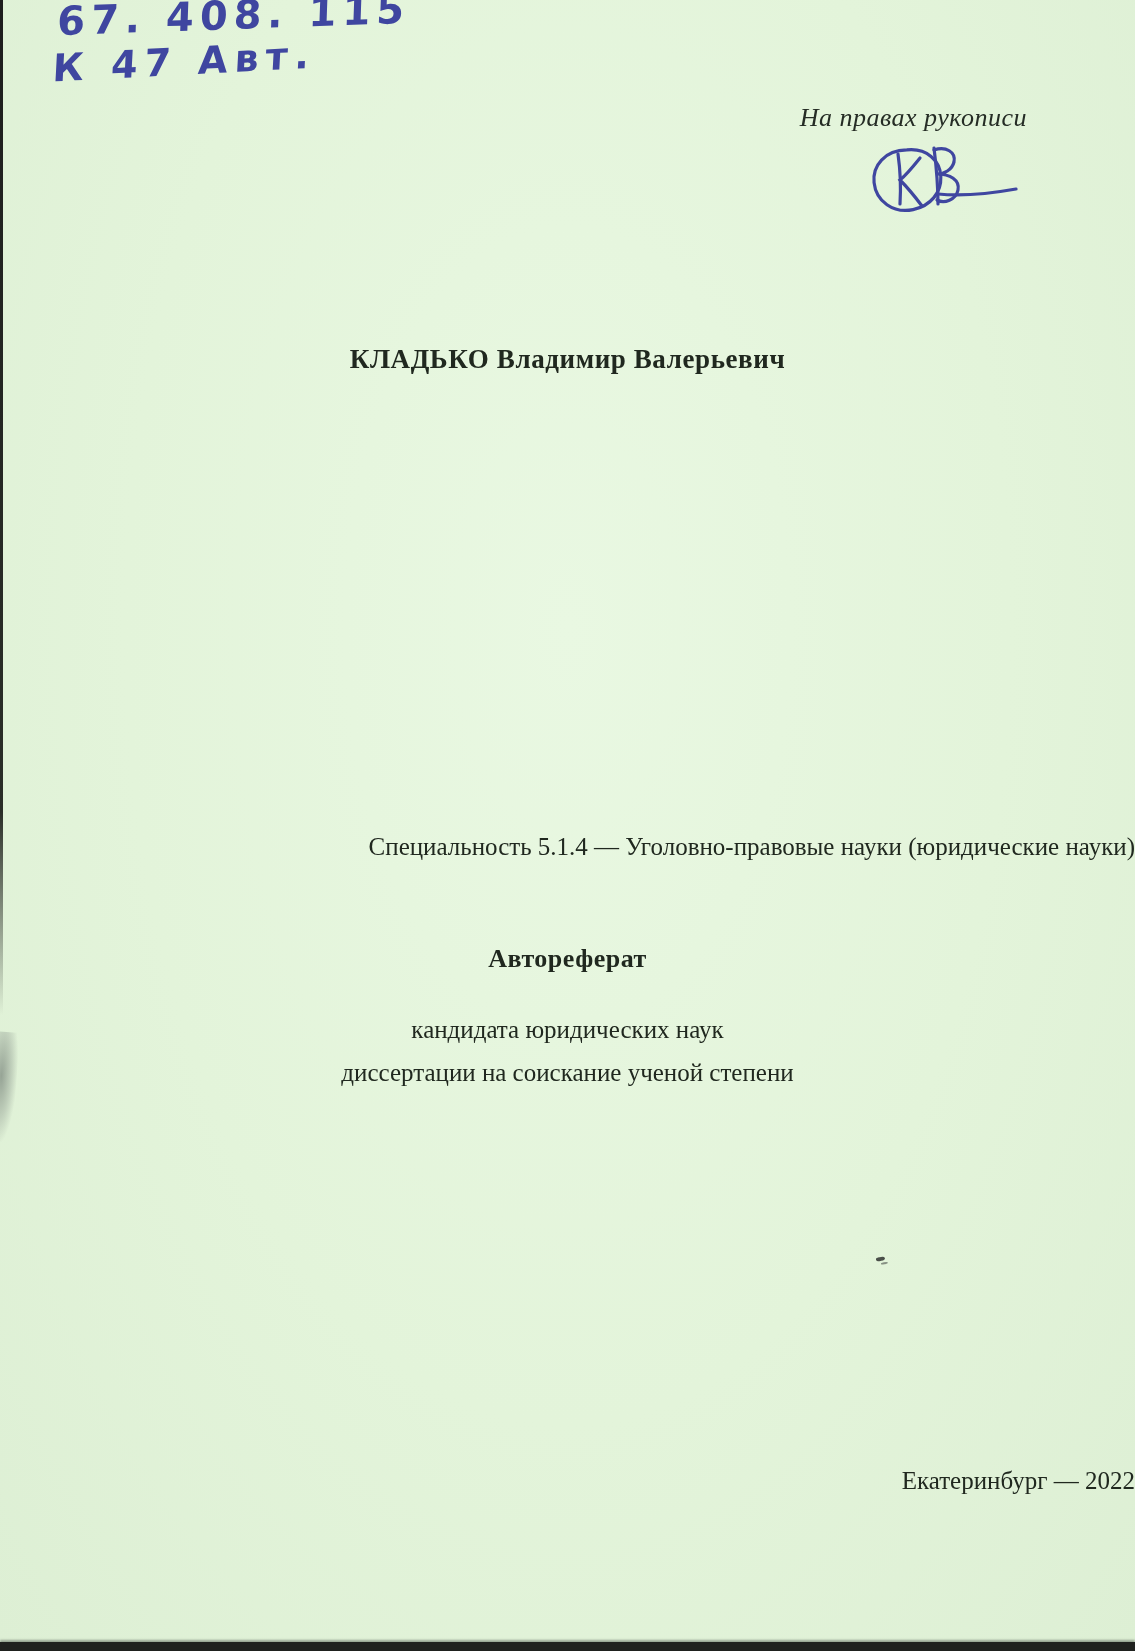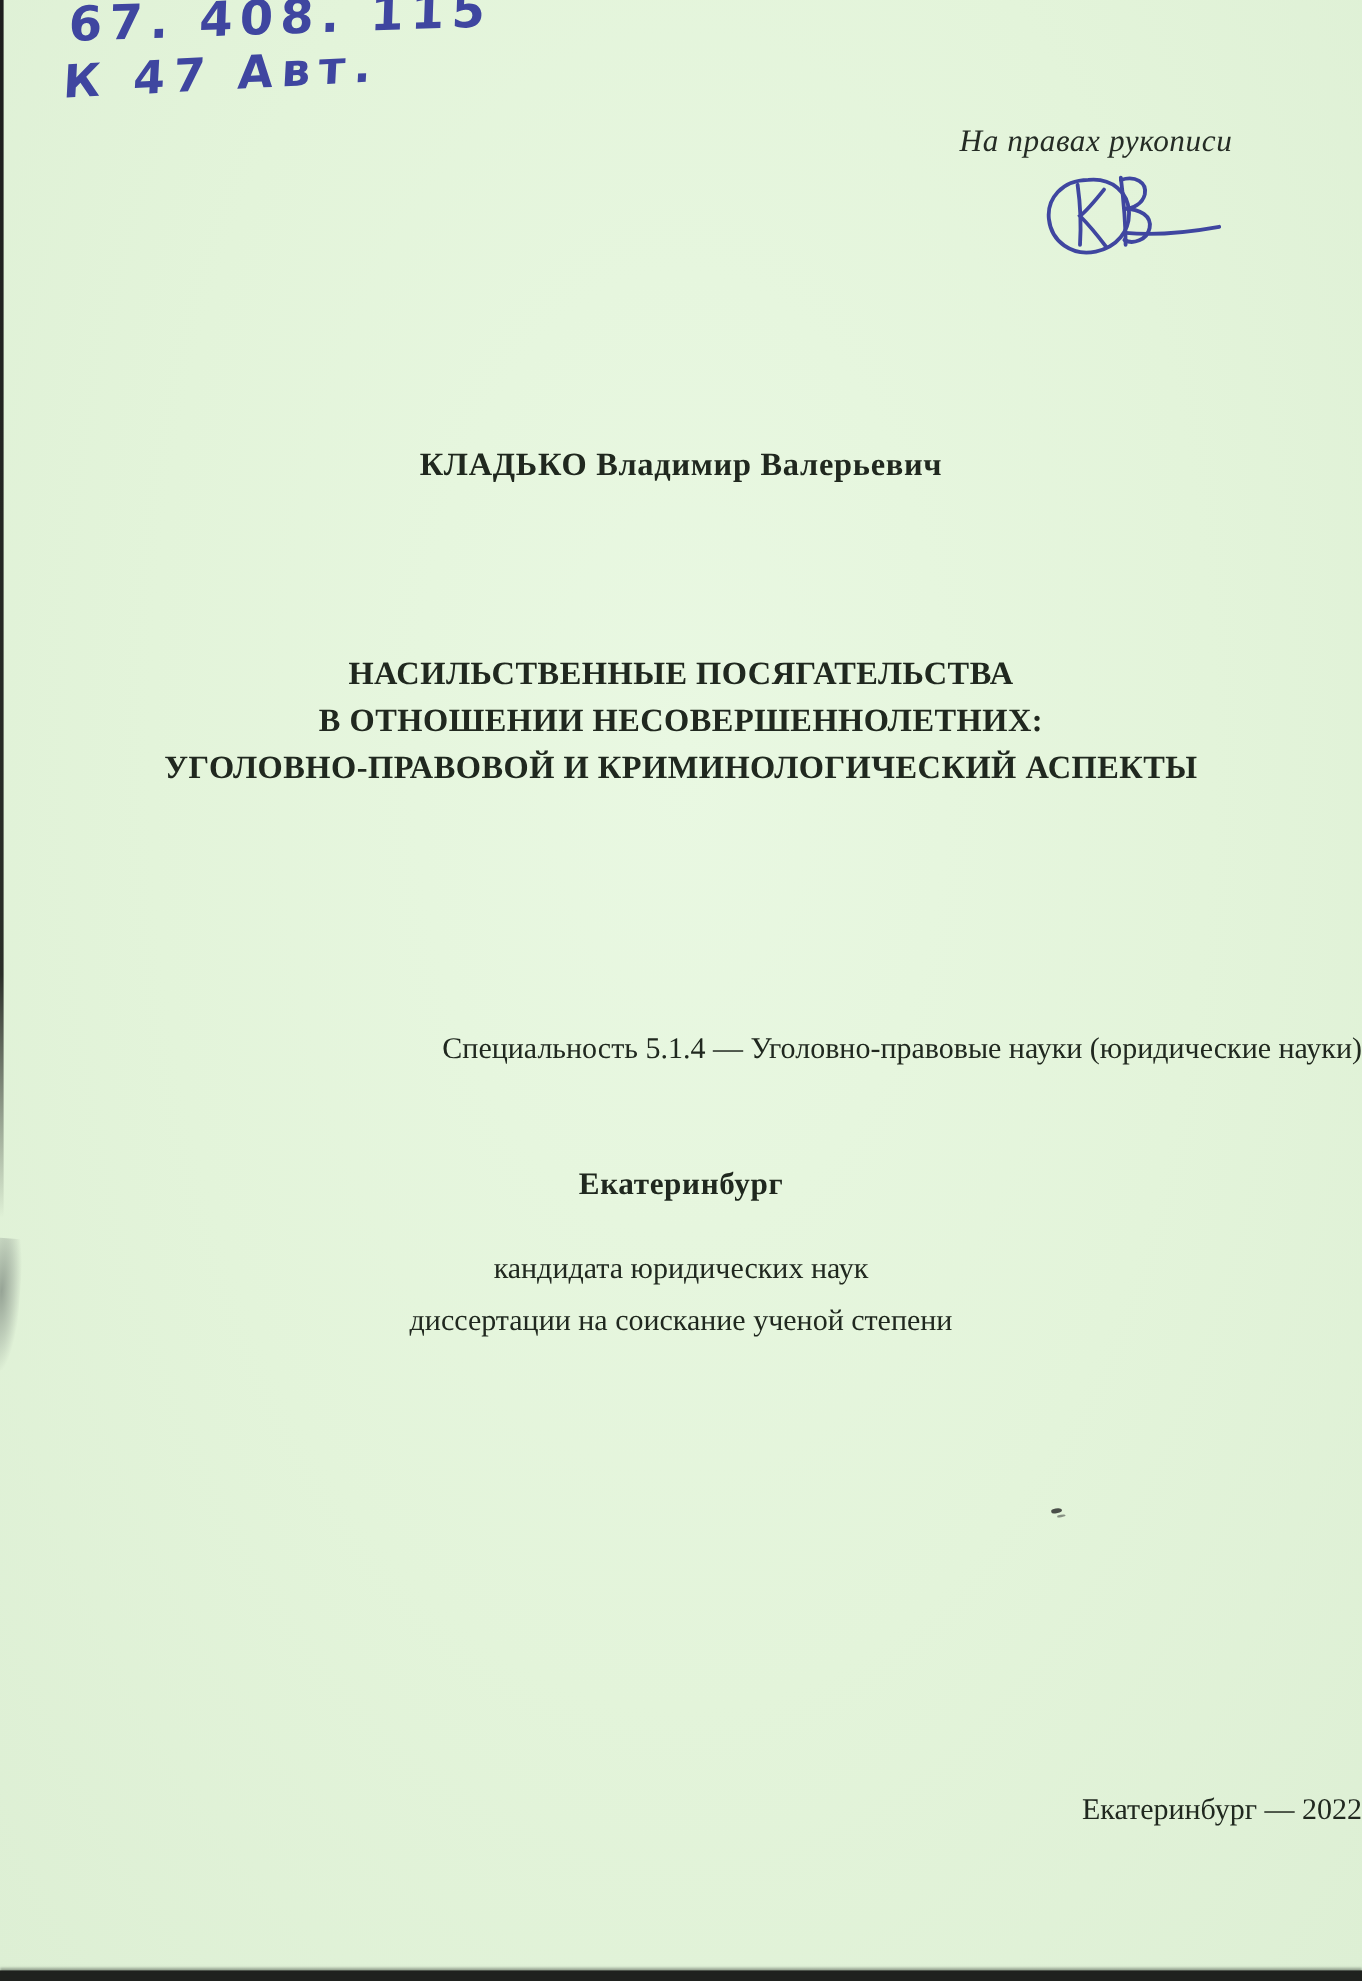--- a/index.html
+++ b/index.html
@@ -55,21 +55,21 @@
   }
 
   .manuscript-note {
     position: absolute; top: 103px; right: 108px;
     font-style: italic; font-size: 26px; color: #252c25;
     letter-spacing: 0.5px;
   }
 
   .signature { position: absolute; left: 858px; top: 136px; }
 
-  .centered { position: absolute; left: 0; width: 100%; text-align: center; margin-top: 28px; }
+  .centered { position: absolute; left: 0; width: 100%; text-align: center; }
 
   .author {
     top: 344px; font-weight: bold; font-size: 27px; letter-spacing: 0.6px;
   }
   .title-block {
     top: 514px; font-weight: bold; font-size: 27px; line-height: 39px;
     letter-spacing: 0.4px;
   }
   .specialty { top: 833px; font-size: 25px; text-align: right; }
   .doc-type { top: 944px; font-weight: bold; font-size: 26px; letter-spacing: 0.5px; }
@@ -105,29 +105,24 @@
         <path d="M76,12 C78,28 80,50 80,68"></path>
         <path d="M76,14 C88,10 98,16 96,26 C94,34 86,38 79,38 C92,38 102,44 100,54 C98,64 86,68 79,64"></path>
 
         <path d="M80,58 C100,60 130,58 158,53"></path>
       </g>
     </svg>
   </div>
 
   <div class="centered author">КЛАДЬКО Владимир Валерьевич</div>
 
-  <div class="centered title-block">
-    <div>НАСИЛЬСТВЕННЫЕ ПОСЯГАТЕЛЬСТВА</div>
-    <div>В ОТНОШЕНИИ НЕСОВЕРШЕННОЛЕТНИХ:</div>
-    <div>УГОЛОВНО-ПРАВОВОЙ И КРИМИНОЛОГИЧЕСКИЙ АСПЕКТЫ</div>
-  </div>
 
   <div class="centered specialty">Специальность 5.1.4 — Уголовно-правовые науки (юридические науки)</div>
 
-  <div class="centered doc-type">Екатеринбург</div>
+  <div class="centered doc-type">Автореферат</div>
 
   <div class="centered degree">
     <div>кандидата юридических наук</div>
     <div>диссертации на соискание ученой степени</div>
   </div>
 
   <div class="centered imprint">Екатеринбург — 2022</div>
 
 </div>
 

